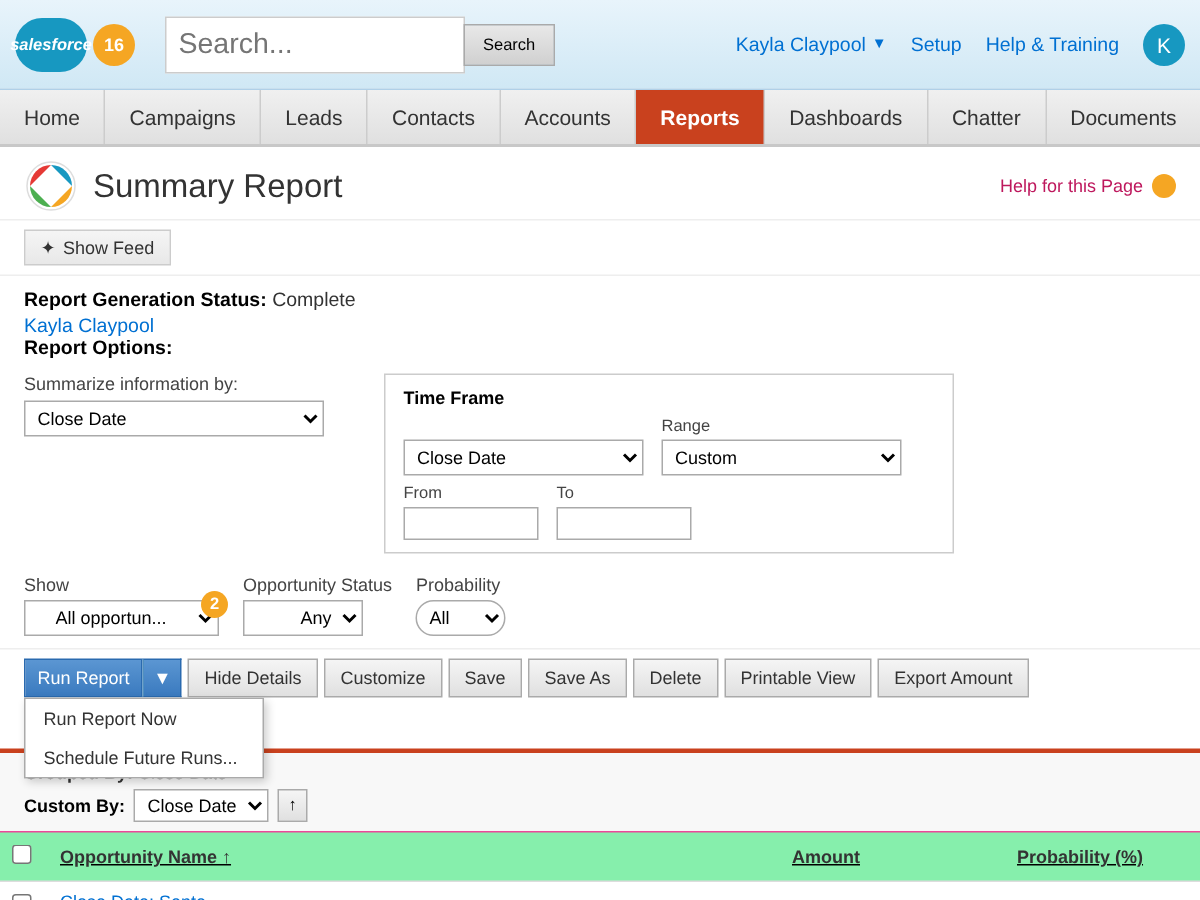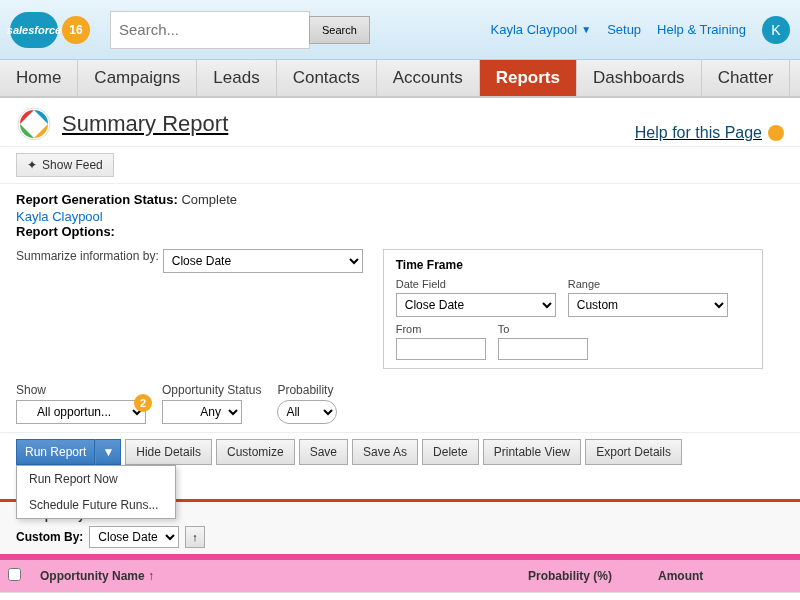--- a/index.html
+++ b/index.html
@@ -52,21 +52,21 @@
     .search-area {
       display: flex;
       align-items: center;
       flex: 1;
       max-width: 280px;
     }
     .search-input {
       border: 1px solid #ccc;
       padding: 5px 8px;
       width: 200px;
-      font-size: 15px;
+      font-size: 19px;
       height: 38px;
     }
     .search-btn {
       background: linear-gradient(180deg, #e8e8e8, #d0d0d0);
       border: 1px solid #aaa;
       padding: 4px 12px;
       cursor: pointer;
       height: 28px;
       font-size: 11px;
       margin-left: -1px;
@@ -88,21 +88,21 @@
       background: linear-gradient(180deg, #f0f0f0 0%, #e0e0e0 100%);
       height: 38px;
       display: flex;
       align-items: stretch;
       border-bottom: 2px solid #c8c8c8;
     }
     .nav-item {
       padding: 0 16px;
       display: flex;
       align-items: center;
-      font-size: 17px;
+      font-size: 14px;
       color: #333;
       cursor: pointer;
       white-space: nowrap;
       border-right: 1px solid #ccc;
       text-decoration: none;
     }
     .nav-item.active {
       background: #c9411e;
       color: white;
       font-weight: bold;
@@ -113,37 +113,36 @@
       background: white;
       height: calc(600px - 60px - 38px);
       overflow-y: auto;
     }
 
     
     .page-header {
       padding: 8px 16px 4px;
       display: flex;
       justify-content: space-between;
-      align-items: flex-end;
+      align-items: center;
       border-bottom: 1px solid #eee;
-      text-decoration: underline;
     }
     .report-icon-title {
       display: flex;
       align-items: center;
       gap: 10px;
     }
     .report-title {
       font-size: 22px;
       color: #333;
       font-weight: normal;
     }
     .help-link {
-      font-size: 16px;
-      color: #0c4a6e;
+      font-size: 12px;
+      color: #be185d;
       text-decoration: none;
       display: flex;
       align-items: center;
       gap: 4px;
     }
     .help-circle {
       width: 16px;
       height: 16px;
       background: #f5a623;
       border-radius: 50%;
@@ -180,21 +179,21 @@
     .report-options {
       padding: 6px 16px 10px;
     }
     .options-grid {
       display: flex;
       gap: 20px;
       align-items: flex-start;
     }
     .options-left {
       display: flex;
-      flex-direction: row;
+      flex-direction: column;
       gap: 4px;
       min-width: 220px;
       justify-content: space-between;
     }
     .options-left label { font-size: 12px; color: #444; }
     .timeframe-box {
       border: 1px solid #ccc;
       padding: 8px 12px;
       min-width: 380px;
     }
@@ -343,24 +342,25 @@
       border: 1px solid #aaa;
       padding: 2px 6px;
       font-size: 11px;
       cursor: pointer;
       height: 22px;
     }
 
     
     .table-header {
       display: flex;
-      background: #f9a8d4;
-      border-top: 6px solid #ec4899;
+      background: #86efac;
+      border-top: 1px solid #ec4899;
       border-bottom: 1px solid #ddd;
       padding: 0 4px;
+      text-decoration: underline;
     }
     .th-checkbox { width: 24px; padding: 8px 4px; }
     .th-cell {
       padding: 8px 12px;
       font-size: 12px;
       font-weight: bold;
       color: #333;
       display: flex;
       align-items: center;
       gap: 4px;
@@ -467,21 +467,20 @@
       <div class="options-left">
         <label>Summarize information by:</label>
         <select class="select-wide">
           <option>Close Date</option>
         </select>
       </div>
       <div class="timeframe-box">
         <div class="timeframe-title">Time Frame</div>
         <div class="timeframe-row">
           <div class="tf-group">
-            <span class="tf-label">Date Field</span>
             <select class="select-medium">
               <option>Close Date</option>
             </select>
           </div>
           <div class="tf-group">
             <span class="tf-label">Range</span>
             <select class="select-medium">
               <option>Custom</option>
             </select>
           </div>
@@ -534,21 +533,21 @@
         <div class="dropdown-menu-item">Run Report Now</div>
         <div class="dropdown-menu-item">Schedule Future Runs...</div>
       </div>
     </div>
     <button class="action-btn">Hide Details</button>
     <button class="action-btn">Customize</button>
     <button class="action-btn">Save</button>
     <button class="action-btn">Save As</button>
     <button class="action-btn">Delete</button>
     <button class="action-btn">Printable View</button>
-    <button class="action-btn">Export Details</button>
+    <button class="action-btn">Export Amount</button>
     <button class="action-btn">Edit Subscription</button>
   </div>
 
   <div class="red-line"></div>
 
   <div class="grouped-row">
     <strong>Grouped By:</strong>
     <span>Close Date</span>
   </div>
 
@@ -560,25 +559,25 @@
     <button class="sort-dir-btn">↑</button>
   </div>
 
   <div class="table-header">
     <div class="th-checkbox">
       <input type="checkbox" style="">
     </div>
     <div class="th-cell th-opp">
       <span>Opportunity Name ↑</span>
     </div>
+    <div class="th-cell th-amount">
+      <span>Amount</span>
+    </div>
     <div class="th-cell th-prob">
       <span>Probability (%)</span>
-    </div>
-    <div class="th-cell th-amount">
-      <span>Amount</span>
     </div>
   </div>
 
   <div class="data-row">
     <div class="td-checkbox">
       <input type="checkbox" style="">
     </div>
     <div class="td-cell td-opp">
       <a href="#" style="color:#0070d2;text-decoration:none;">Close Date: Septe...</a>
     </div>

